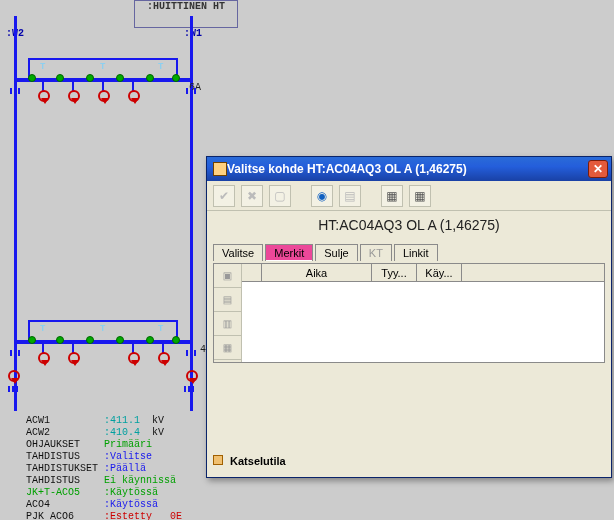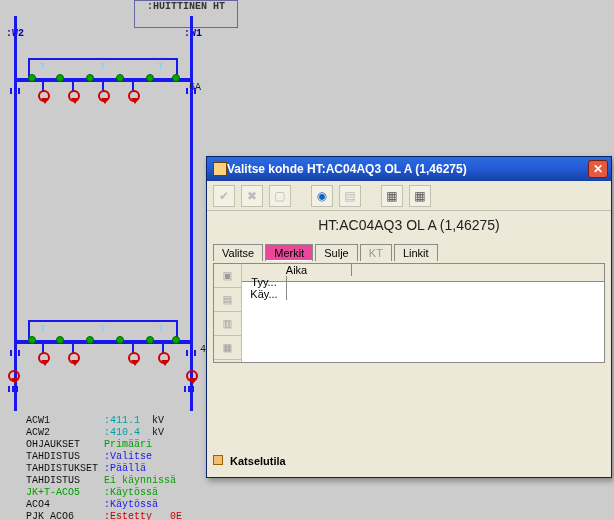--- a/index.html
+++ b/index.html
@@ -101,21 +101,21 @@
 
   
   .tabs { padding:0 6px; font-size:11px; position:relative; height:20px;}
   .tab { display:inline-block; padding:2px 8px; border:1px solid #8a8a8a; border-bottom:none; background:#ece9d8; margin-right:-1px; position:relative; top:1px;}
   .tab.active{ background:#ec4899; font-weight:normal; z-index:2; box-shadow:0 -1px 0 #fff inset;}
   .tab.dis{color:#999;}
   .tabpanel { margin:0 6px; border:1px solid #8a8a8a; height:100px; background:#ece9d8; display:flex;}
   .sidebtns { width:28px; border-right:1px solid #c0c0b0; display:flex; flex-direction:column;}
   .sidebtns .sb{ height:24px; border-bottom:1px solid #c0c0b0; display:flex;align-items:center;justify-content:center; color:#999;}
   .grid { flex:1; background:#fff; position:relative;}
-  .grid-header{ height:18px; background:#ece9d8; display:flex; border-bottom:1px solid #8a8a8a;flex-direction:column;}
+  .grid-header{ height:18px; background:#ece9d8; display:flex; border-bottom:1px solid #8a8a8a;}
   .gh{ border-right:1px solid #8a8a8a; font-size:11px; display:flex;align-items:center;justify-content:center;}
 
   .statusbar { position:absolute; bottom:4px; left:6px; right:6px; height:24px; display:flex; align-items:center; justify-content:space-between; font-size:11px;}
   .sbtn { width:86px; height:21px; border:1px solid #8a8a8a; background:#ece9d8; font-size:11px; font-family:Tahoma,sans-serif; box-shadow: inset 1px 1px 0 #fff, inset -1px -1px 0 #888;}
   .lock{display:inline-block;width:10px;height:10px; border:1px solid #a06000; background:#f0c070; margin-right:4px;}
 </style>
 </head>
 <body>
 
 <div class="diagram">

